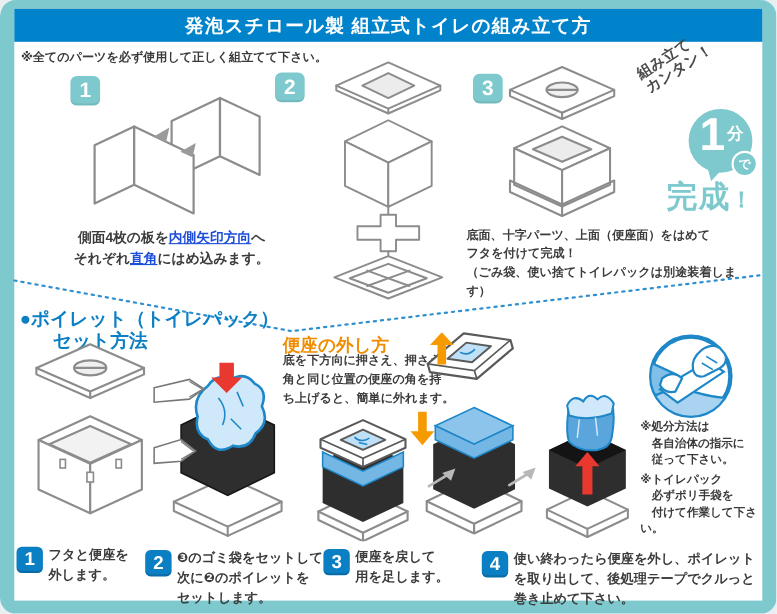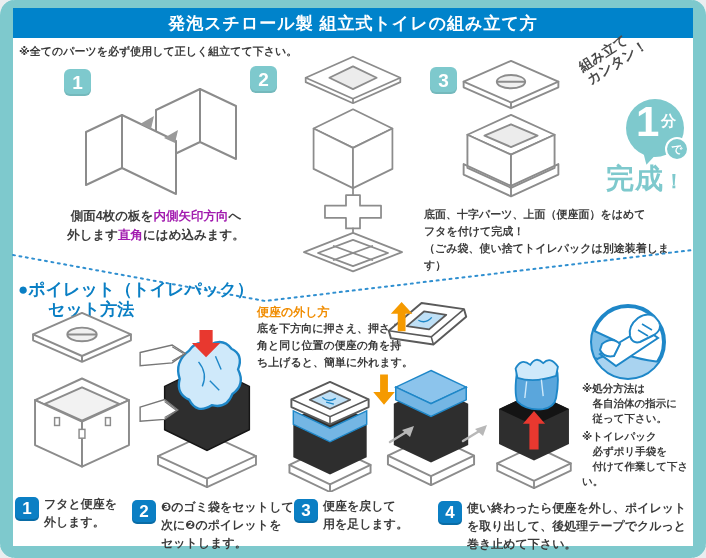--- a/index.html
+++ b/index.html
@@ -21,38 +21,38 @@
   .note{left:19px;top:44px;font-size:11px;font-weight:bold;color:#3a3a3a;}
   
   .num-teal{width:27px;height:27px;background:#7ec9cd;border-radius:6px;
     color:#fff;font-weight:bold;font-size:19px;display:flex;align-items:center;
     justify-content:center;box-shadow:inset 0 -2px 0 rgba(0,0,0,0.08);}
   .num-blue{width:24px;height:24px;background:#0b7fc4;border-radius:5px;
     color:#fff;font-weight:bold;font-size:17px;display:flex;align-items:center;
     justify-content:center;box-shadow:inset 0 -2px 0 rgba(0,0,0,0.15);}
   .cap{font-size:12.5px;font-weight:bold;line-height:1.5;color:#3c3c3c;}
   .cap-small{font-size:11px;font-weight:bold;line-height:1.55;color:#3c3c3c;}
-  .red{color:#a21caf;}
+  .red{color:#1d4ed8;text-decoration:underline;}
   .pre{white-space:pre-line;}
   
   .slanted{left:576px;top:62px;transform:rotate(-33deg);transform-origin:left top;
     font-size:13.5px;font-weight:bold;color:#4a4a4a;line-height:1.12;white-space:pre-line;}
   .bubble{left:626px;top:99px;width:58px;height:58px;background:#7ec9cd;border-radius:50%;}
   .bubble-tail{left:641px;top:152px;width:0;height:0;border-left:7px solid transparent;
     border-right:7px solid transparent;border-top:13px solid #7ec9cd;transform:rotate(14deg);}
   .bubble-one{left:636px;top:98px;font-size:42px;font-weight:bold;color:#fff;}
   .bubble-min{left:661px;top:112px;font-size:15px;font-weight:bold;color:#fff;}
   .bubble-de{left:665px;top:137px;width:20px;height:20px;background:#7ec9cd;border:2px solid #fff;
     border-radius:50%;color:#fff;font-size:11px;font-weight:bold;display:flex;align-items:center;justify-content:center;}
   .complete{left:606px;top:160px;font-size:28px;font-weight:bold;color:#7ec9cd;letter-spacing:1px;}
   .complete .mark{font-size:20px;}
   
   .sec-head{left:18px;top:280px;font-size:17px;font-weight:bold;color:#0a7fc4;line-height:1.2;}
   .sec-head .l2{margin-left:30px;}
-  .removal-head{left:257px;top:304px;font-size:12px;font-weight:bold;color:#f08c00;}
+  .removal-head{left:257px;top:304px;font-size:16px;font-weight:bold;color:#f08c00;}
   .removal-body{left:257px;top:320px;width:160px;}
   .side-note{width:118px;font-size:10.5px;font-weight:bold;line-height:1.42;color:#3a3a3a;}
   svg .ln{fill:none;stroke:#8c8c8c;stroke-width:2;stroke-linejoin:round;stroke-linecap:round;}
   svg .panel{fill:#fff;stroke:#8c8c8c;stroke-width:2;stroke-linejoin:round;}
 </style>
 </head>
 <body>
 
 <div class="page">
 
@@ -72,21 +72,21 @@
   <svg class="abs" style="left:78px;top:82px;" width="168" height="122" viewBox="0 0 168 122">
     <polygon class="panel" points="78,28 122,7 122,60 78,81"></polygon>
     <polygon class="panel" points="122,7 158,24 158,77 122,60"></polygon>
     <polygon class="panel" points="8,50 44,33 44,86 8,103"></polygon>
     <polygon class="panel" points="44,33 98,59 98,112 44,86"></polygon>
     <polygon points="76,34 62,42 73,47" fill="#9a9a9a"></polygon>
     <polygon points="100,48 86,56 97,61" fill="#9a9a9a"></polygon>
   </svg>
   <div class="abs cap" style="left:42px;top:207px;width:228px;text-align:center;">
     <span>側面4枚の板を</span><span class="red">内側矢印方向</span><span>へ</span><br>
-    <span>外します</span><span class="red">直角</span><span>にはめ込みます。</span>
+    <span>それぞれ</span><span class="red">直角</span><span>にはめ込みます。</span>
   </div>
 
   <div class="abs num-teal" style="left:250px;top:66px;">
     <span>2</span>
   </div>
   <svg class="abs" style="left:283px;top:55px;" width="140" height="219" viewBox="0 0 140 250">
     <polygon class="panel" points="70,2 124,26 70,50 16,26"></polygon>
     <path class="ln" d="M16,26 L16,31 L70,55 L124,31 L124,26 M70,50 L70,55"></path>
     <polygon points="70,13 97,26 70,39 43,26" fill="#ececec" stroke="#8c8c8c" stroke-width="2" stroke-linejoin="round"></polygon>
     <polygon class="panel" points="70,62 115,84 70,106 25,84"></polygon>

